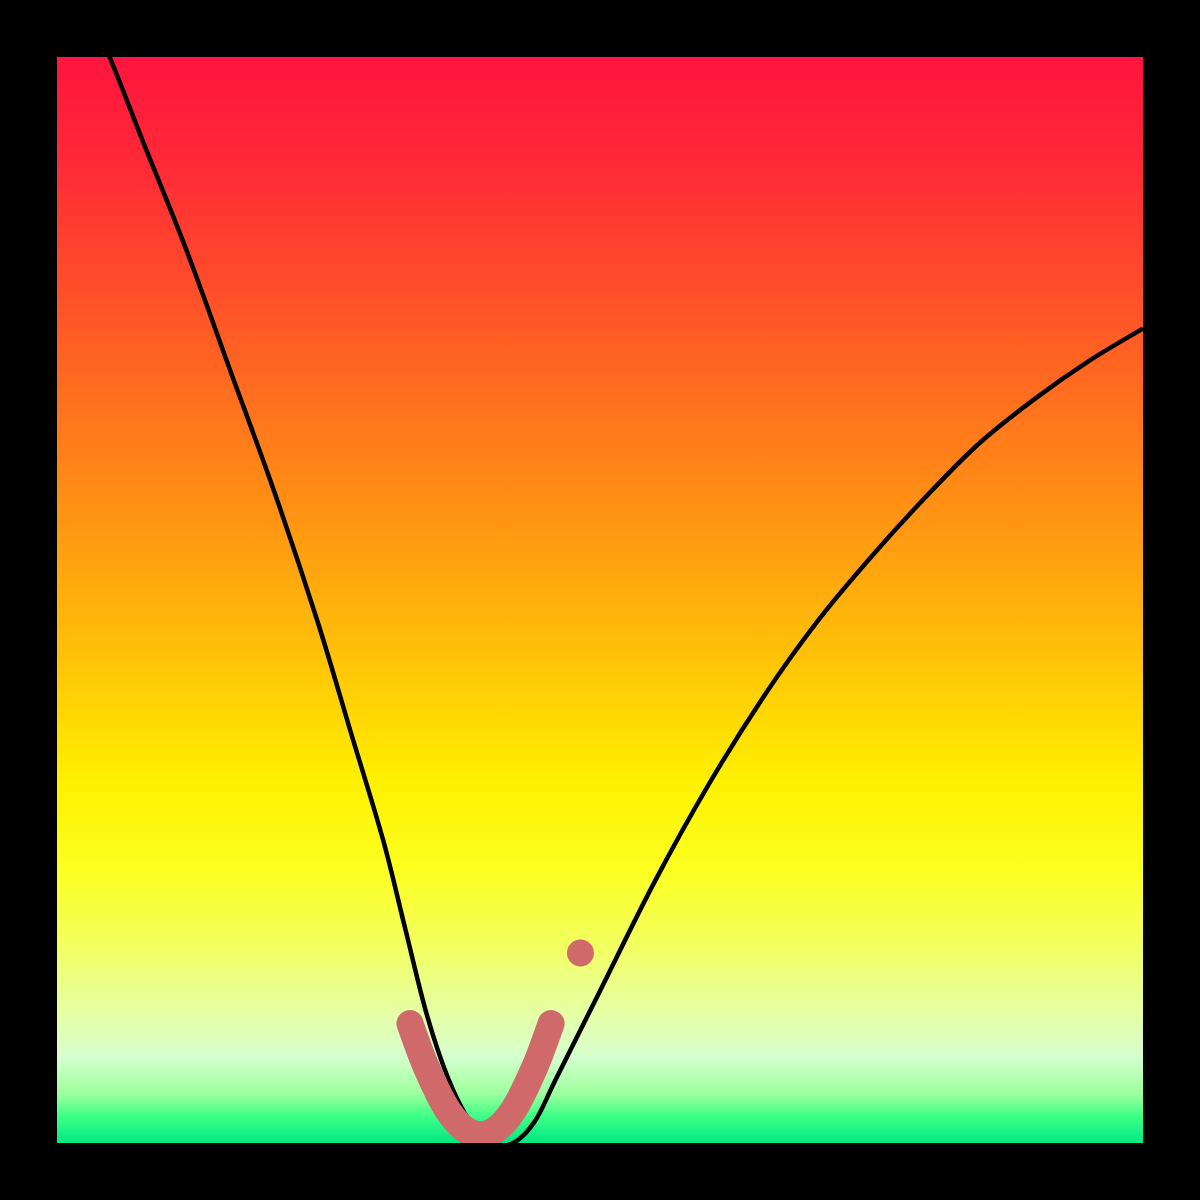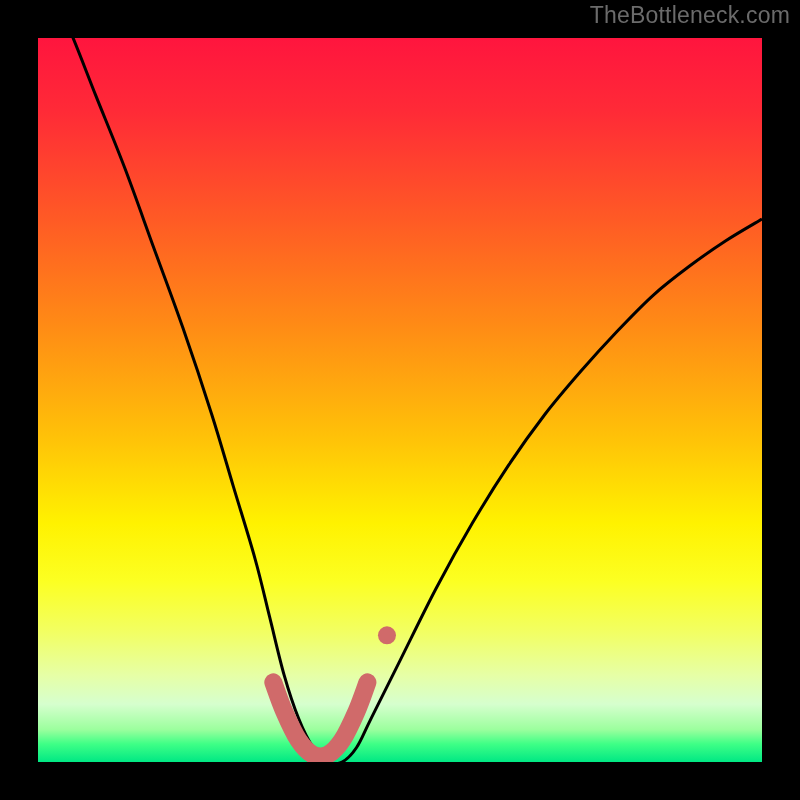--- a/index.html
+++ b/index.html
@@ -51,21 +51,20 @@
     top: 0;
     width: 100%;
     height: 100%;
     z-index: 2;
   }
 </style>
 </head>
 <body>
 
 <div class="frame">
-  <div class="watermark">TheBottleneck.com</div>
 
   <div class="plot">
     <svg class="bg-gradient" viewBox="0 0 100 100" preserveAspectRatio="none">
       <defs>
         <linearGradient id="grad" x1="0" y1="0" x2="0" y2="1">
             <stop offset="0%" stop-color="#ff153e"></stop>
             <stop offset="10%" stop-color="#ff2a37"></stop>
             <stop offset="25%" stop-color="#ff5a25"></stop>
             <stop offset="40%" stop-color="#ff8c15"></stop>
             <stop offset="55.00000000000001%" stop-color="#ffc108"></stop>

